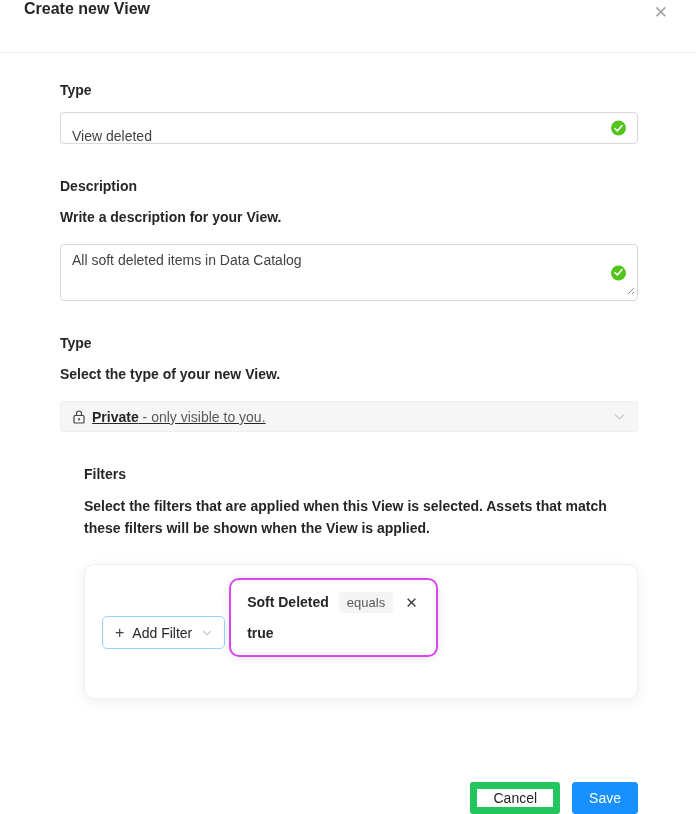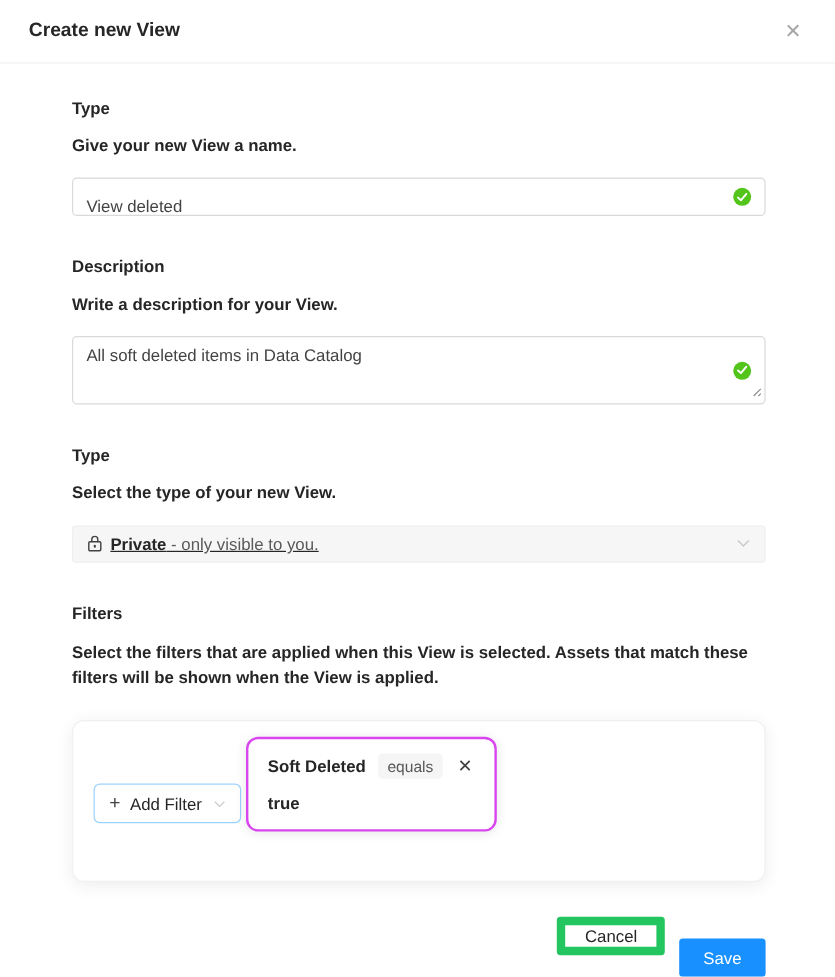--- a/index.html
+++ b/index.html
@@ -3,21 +3,21 @@
 <meta charset="utf-8">
 <style>
   * { margin: 0; padding: 0; box-sizing: border-box; }
   html, body { width: 696px; height: 814px; background: #ffffff; overflow: hidden; }
   body { font-family: "Liberation Sans", sans-serif; color: #262626; font-size: 14px; }
 
   .modal { width: 696px; height: 814px; background: #fff; display: flex; flex-direction: column; }
 
   
   .modal-header {
-    height: 53px; padding: 0 24px; display: flex; align-items: center;
+    height: 53px; padding: 0 24px; display: flex; align-items: flex-start;
     justify-content: space-between; border-bottom: 1px solid #f0f0f0; flex: 0 0 auto;
   }
   .modal-title { font-size: 16px; font-weight: 700; color: #262626; }
   .close-btn {
     background: none; border: none; font-size: 17px; color: #a6a6a6;
     cursor: pointer; line-height: 1; padding: 4px; font-weight: 400;
   }
 
   
   .modal-body { padding: 29px 58px 0 60px; flex: 1 1 auto; }
@@ -96,37 +96,36 @@
   
   .modal-footer {
     flex: 0 0 auto; display: flex; justify-content: flex-end; gap: 12px;
     padding: 0 58px 0 0; margin-top: 23px;
   }
   .btn {
     height: 32px; border-radius: 3px; font-family: "Liberation Sans", sans-serif;
     font-size: 14px; cursor: pointer; display: inline-flex; align-items: center; justify-content: center;
   }
   .btn-cancel { background: #fff; border: 7px solid #22c55e; color: #262626; padding: 0 16px; }
-  .btn-save { border: 4px solid #404040; color: #fff; padding: 0 16px; margin-top: 18px; }
+  .btn-save { border: 1px solid #404040; color: #fff; padding: 0 16px; }
 </style>
 </head>
 <body>
 
 <div class="modal">
 
   <div class="modal-header">
     <div class="modal-title">Create new View</div>
     <button class="close-btn">✕</button>
   </div>
 
   <div class="modal-body">
 
     <div class="section">
       <div class="section-label">Type</div>
-      <div class="section-helper">Give your new View a name.</div>
       <div class="input-wrap">
         <span class="input-value">View deleted</span>
         <span class="suffix-check" style="background: rgb(82, 196, 26);">
           <svg width="9" height="8" viewBox="0 0 9 8">
               <path d="M1 4.2 L3.4 6.4 L8 1" stroke="#fff" stroke-width="1.6" fill="none" stroke-linecap="round" stroke-linejoin="round"></path>
             </svg>
         </span>
       </div>
     </div>
 
@@ -161,21 +160,21 @@
         </span>
         <span class="select-text"><b>Private</b><span> - only visible to you.</span></span>
         <span class="select-arrow">
           <svg width="11" height="7" viewBox="0 0 11 7">
               <path d="M1 1 L5.5 5.5 L10 1" stroke="#c9c9c9" stroke-width="1.2" fill="none"></path>
             </svg>
         </span>
       </div>
     </div>
 
-    <div class="section" style="margin-bottom:0;">
+    <div class="section" style="margin-bottom:0;margin-left:24px;">
       <div class="section-label">Filters</div>
       <div class="section-helper filters-helper">Select the filters that are applied when this View is selected. Assets that match these filters will be shown when the View is applied.</div>
 
       <div class="filters-card">
         <button class="add-filter-btn" style="border-color: rgb(156, 210, 255);">
           <span class="plus">+</span>
           <span>Add Filter</span>
           <span class="caret">
             <svg width="10" height="6" viewBox="0 0 10 6">
                 <path d="M1 1 L5 5 L9 1" stroke="#c9c9c9" stroke-width="1.1" fill="none"></path>

